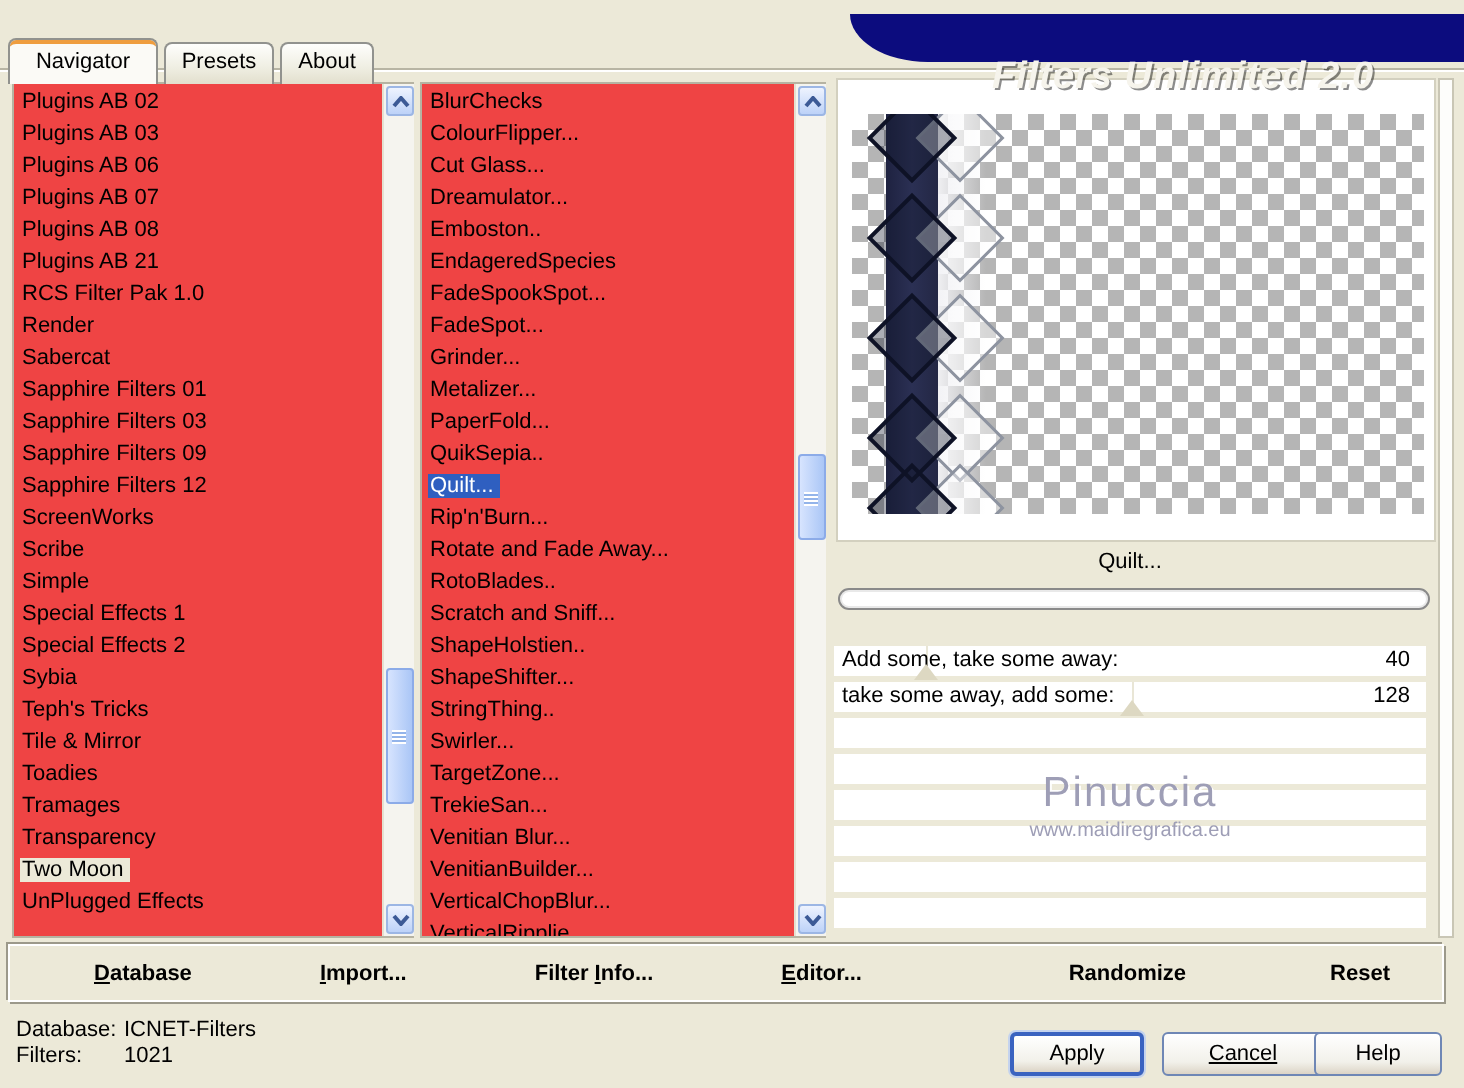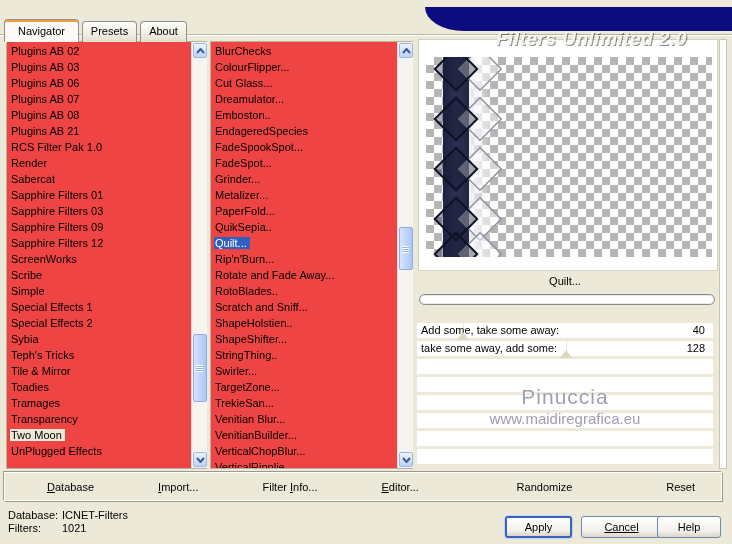--- a/index.html
+++ b/index.html
@@ -68,28 +68,28 @@
   .slider-rows { position:absolute; left:0; top:288px; width:296px; }
   .srow { position:relative; height:15px; line-height:15px; background:#fff; margin-bottom:3px; }
   .srow .slabel { position:absolute; left:4px; }
   .srow .svalue { position:absolute; right:8px; }
   .srow .tick { position:absolute; top:0; bottom:0; width:1px; background:#e9e6d6; }
   .srow .thumb { position:absolute; bottom:-2px; width:0; height:0;
                  border-left:6px solid transparent; border-right:6px solid transparent; border-bottom:8px solid #ddd8c2; }
 
   .watermark { position:absolute; left:0; top:350px; width:296px; text-align:center; color:#9e9eb6; pointer-events:none; }
   .watermark .wm-name { font-size:21px; letter-spacing:1px; text-shadow:1px 1px 0 rgba(255,255,255,.95); }
-  .watermark .wm-url { font-size:15px; margin-top:1px; text-shadow:1px 1px 0 rgba(255,255,255,.95);text-align:center; }
+  .watermark .wm-url { font-size:10px; margin-top:1px; text-shadow:1px 1px 0 rgba(255,255,255,.95);text-align:center; }
 
   
   .toolbar { position:absolute; left:4px; top:472px; width:718px; height:29px; background:#ece9d8;
              border:1px solid #fff; box-shadow:-1px -1px 0 #9c998a, 1px 1px 0 #9c998a; display:flex; align-items:center; }
-  .tb { font-weight:normal; cursor:default;padding-left:26px; }
+  .tb { font-weight:bold; cursor:default;padding-left:26px; }
   #tb-left { display:flex; column-gap:38px; padding-left:16px; }
-  #tb-right { display:flex; column-gap:68px; margin-left:auto; padding-right:26px; }
+  #tb-right { display:flex; column-gap:46px; margin-left:auto; padding-right:26px; }
 
   
   .status { position:absolute; left:8px; top:509px; line-height:13px; }
   .status .col-label { display:inline-block; width:54px; }
   .actions { position:absolute; left:0; top:516px; width:732px; height:22px; }
   .btn { position:absolute; height:22px; border:1px solid #6f87b5; border-radius:3px; text-align:center; line-height:20px;
          background:linear-gradient(180deg,#ffffff,#f2f1ea 70%,#dcd4c6); cursor:default; }
   .btn.default { border:2px solid #3a63c0; line-height:18px; box-shadow:0 0 0 1px #c4d3ee; }
   #btn-apply { left:505px; width:67px; }
   #btn-cancel { left:581px; width:81px;text-decoration:underline; }

